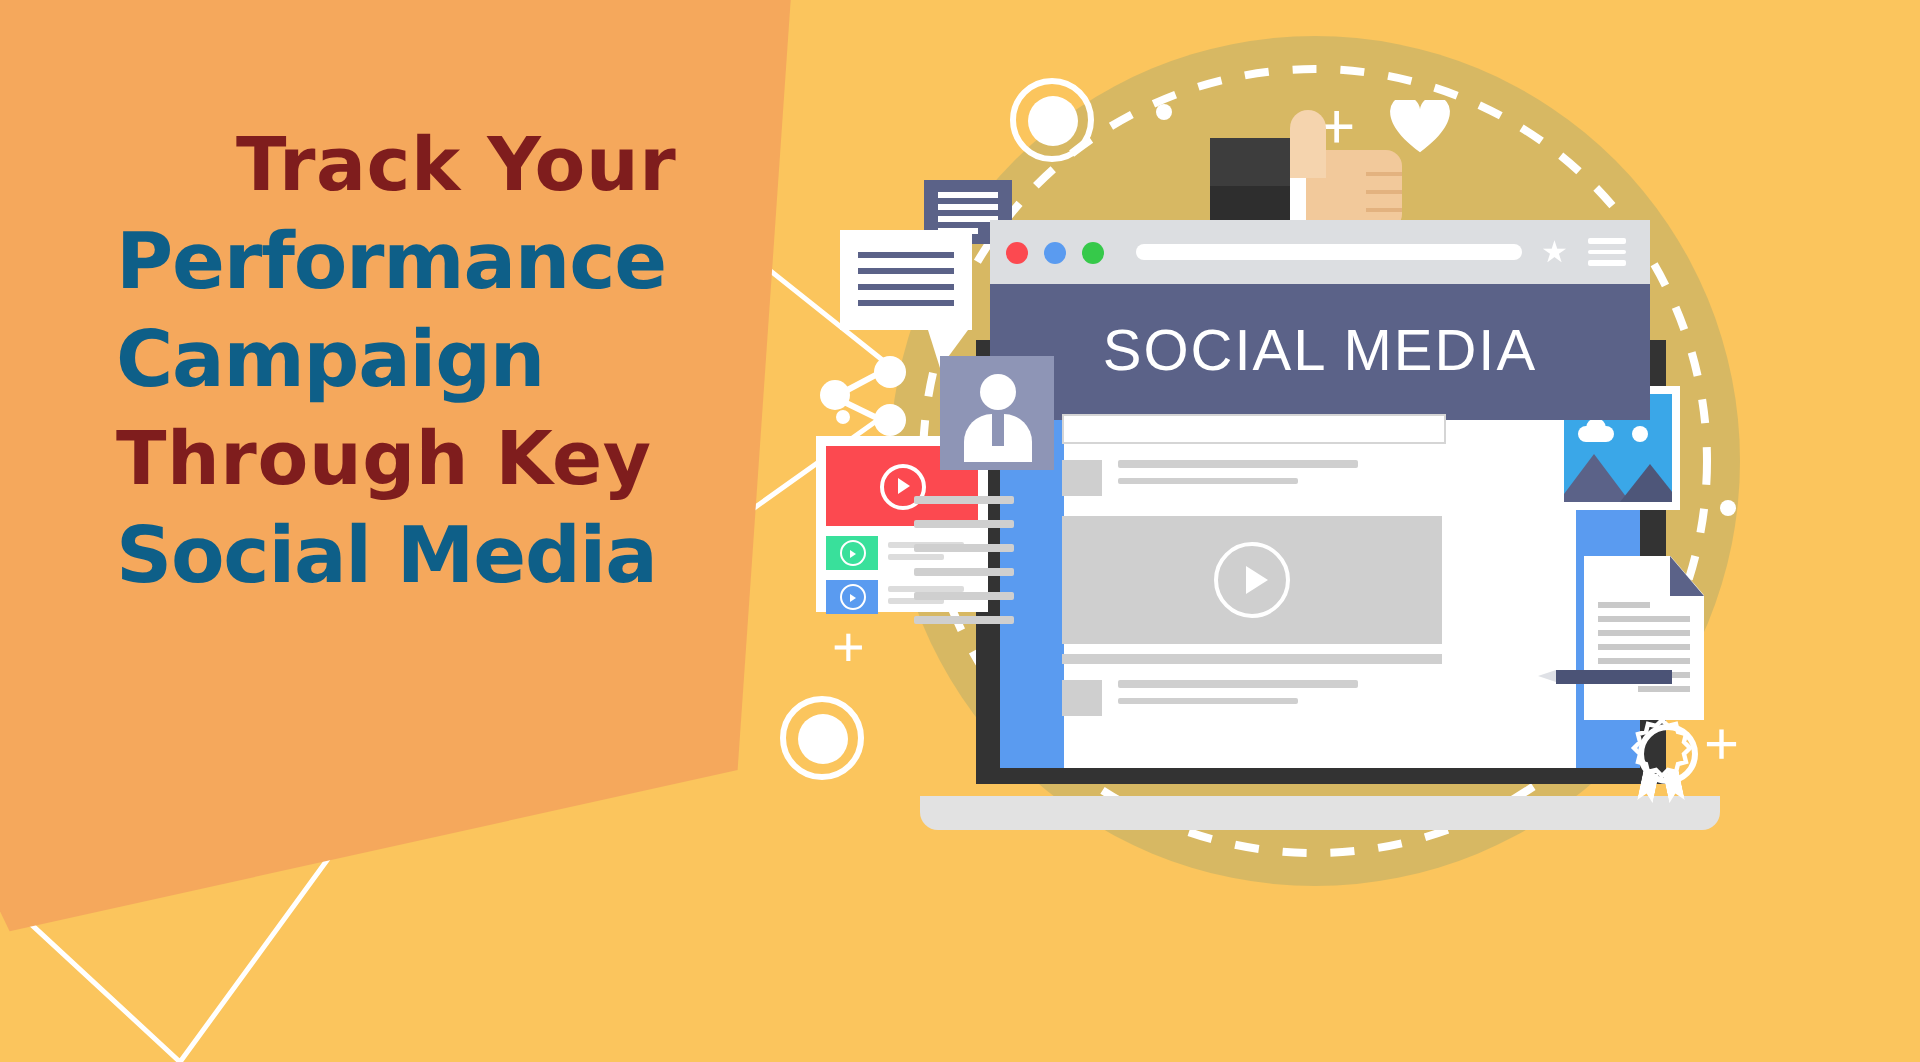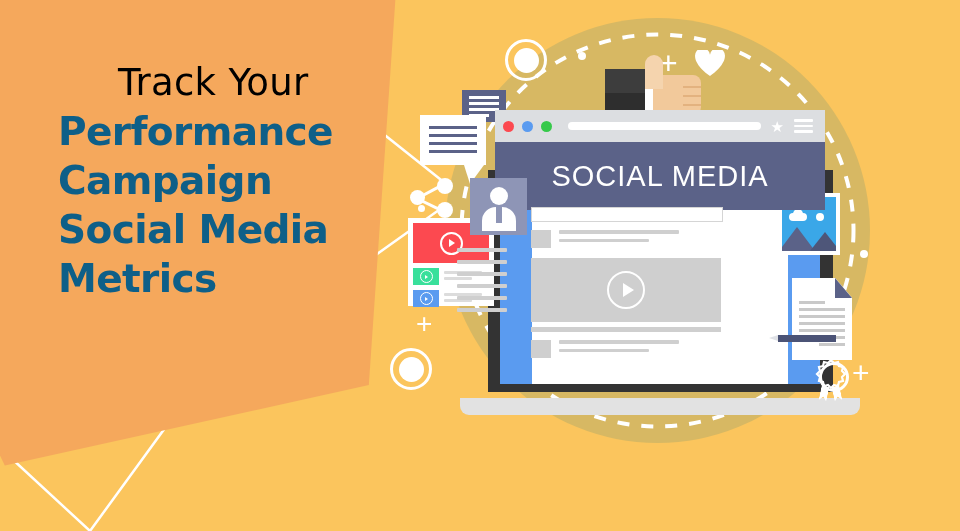--- a/index.html
+++ b/index.html
@@ -16,21 +16,21 @@
     position:absolute;left:-120px;top:-80px;width:520px;height:620px;
     background:#f5a85c;
     clip-path:polygon(18% 0%,100% 0%,100% 2%,94% 75%,24% 88%,0% 46%);
     filter:drop-shadow(6px 6px 9px rgba(170,110,40,.35));
   }
 
   
   .headline{position:absolute;left:58px;top:58px;width:330px;z-index:6;}
   .hl-thin{
     font-family:"DejaVu Sans",sans-serif;
-    font-weight:400;color:#000000;font-size:37px;line-height:49px;
+    font-weight:700;color:#7f1d1d;font-size:37px;line-height:49px;
     letter-spacing:.3px;white-space:nowrap;
   }
   .hl-bold{
     font-family:"DejaVu Sans",sans-serif;
     font-weight:bold;color:#0e5f88;font-size:39px;line-height:49px;
     letter-spacing:-.6px;white-space:nowrap;
   }
   .hl-line1{margin-left:60px;}
 
   
@@ -166,22 +166,22 @@
     <polyline points="-40,280 165,-40 460,195 200,380 90,531 -30,420" fill="none" stroke="#ffffff" stroke-width="2.5"></polyline>
     <polyline points="90,531 330,531" fill="none" stroke="#ffffff" stroke-width="0"></polyline>
   </svg>
 
   <div class="orange-panel"></div>
 
   <div class="headline">
     <div class="hl-thin hl-line1">Track Your</div>
     <div class="hl-bold">Performance</div>
     <div class="hl-bold">Campaign</div>
+    <div class="hl-thin">Through Key</div>
     <div class="hl-bold">Social Media</div>
-    <div class="hl-bold">Metrics</div>
   </div>
 
   <div class="illus">
 
     <div class="khaki-circle"></div>
     <svg style="position:absolute;left:45px;top:18px;" width="425" height="425" viewBox="0 0 425 425">
       <circle cx="212.5" cy="212.5" r="196" fill="none" stroke="#ffffff" stroke-width="4" stroke-dasharray="12 12" stroke-linecap="butt"></circle>
     </svg>
 
     <span class="dot" style="left:178px;top:52px;width:8px;height:8px;"></span>

